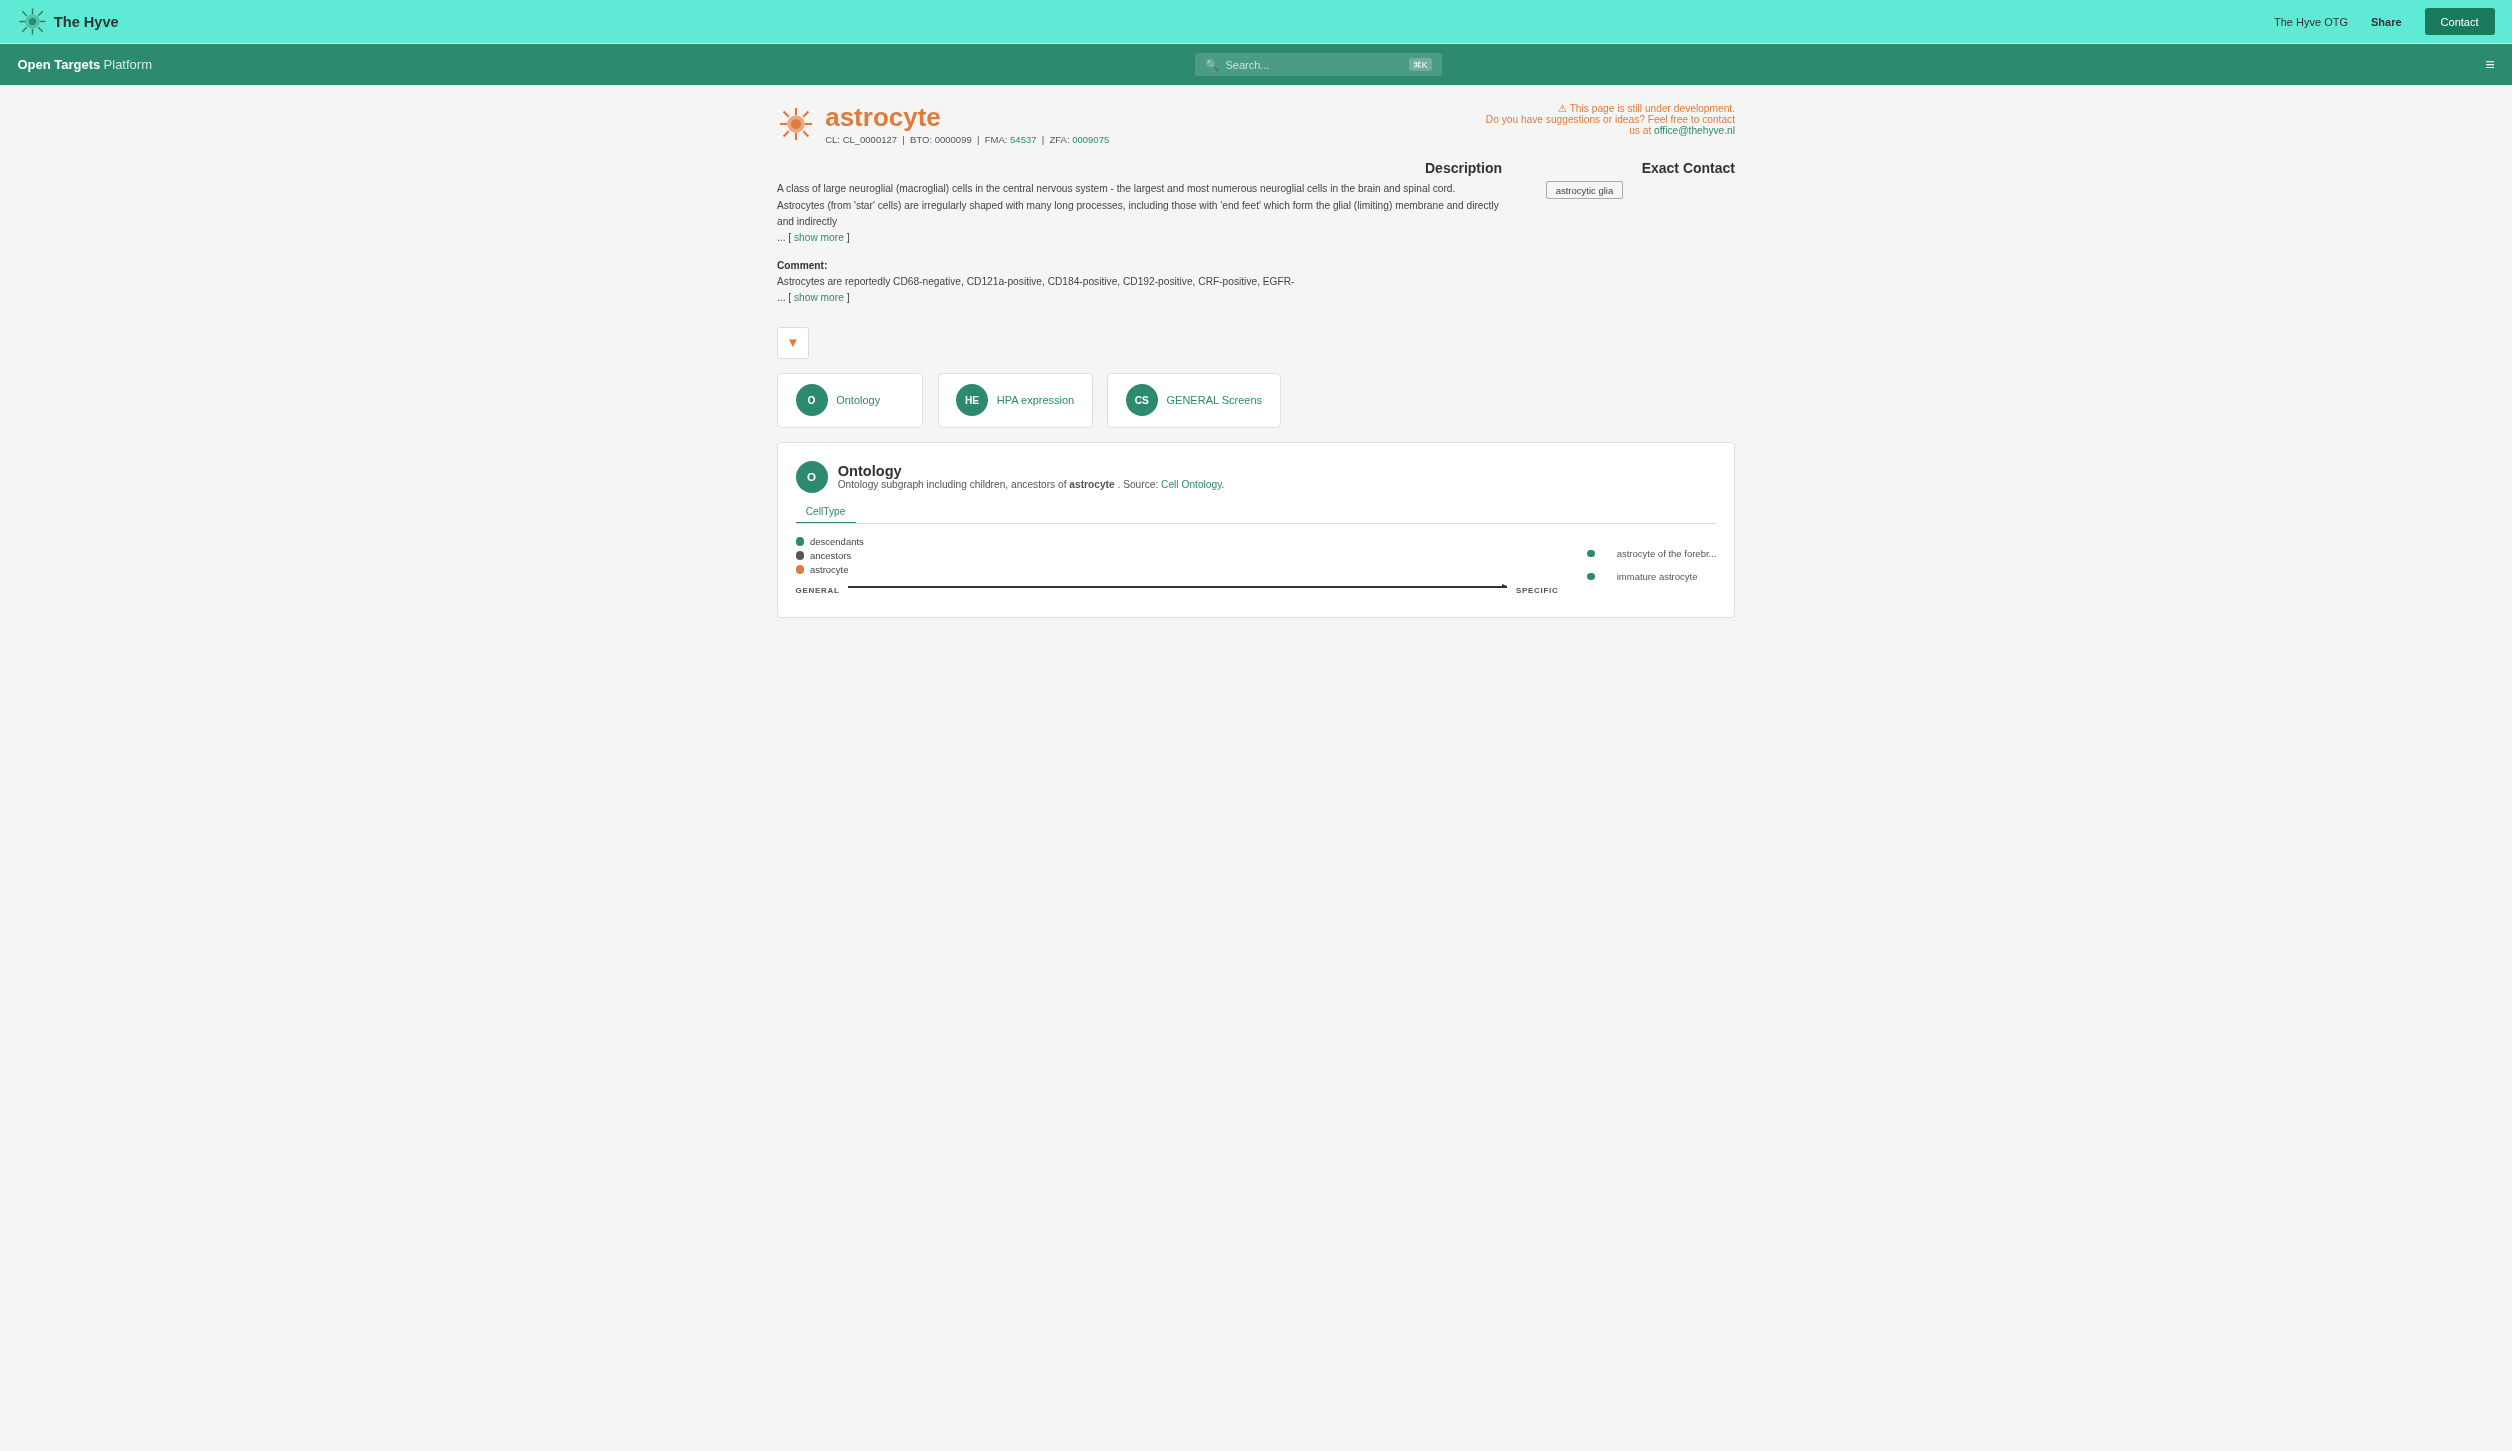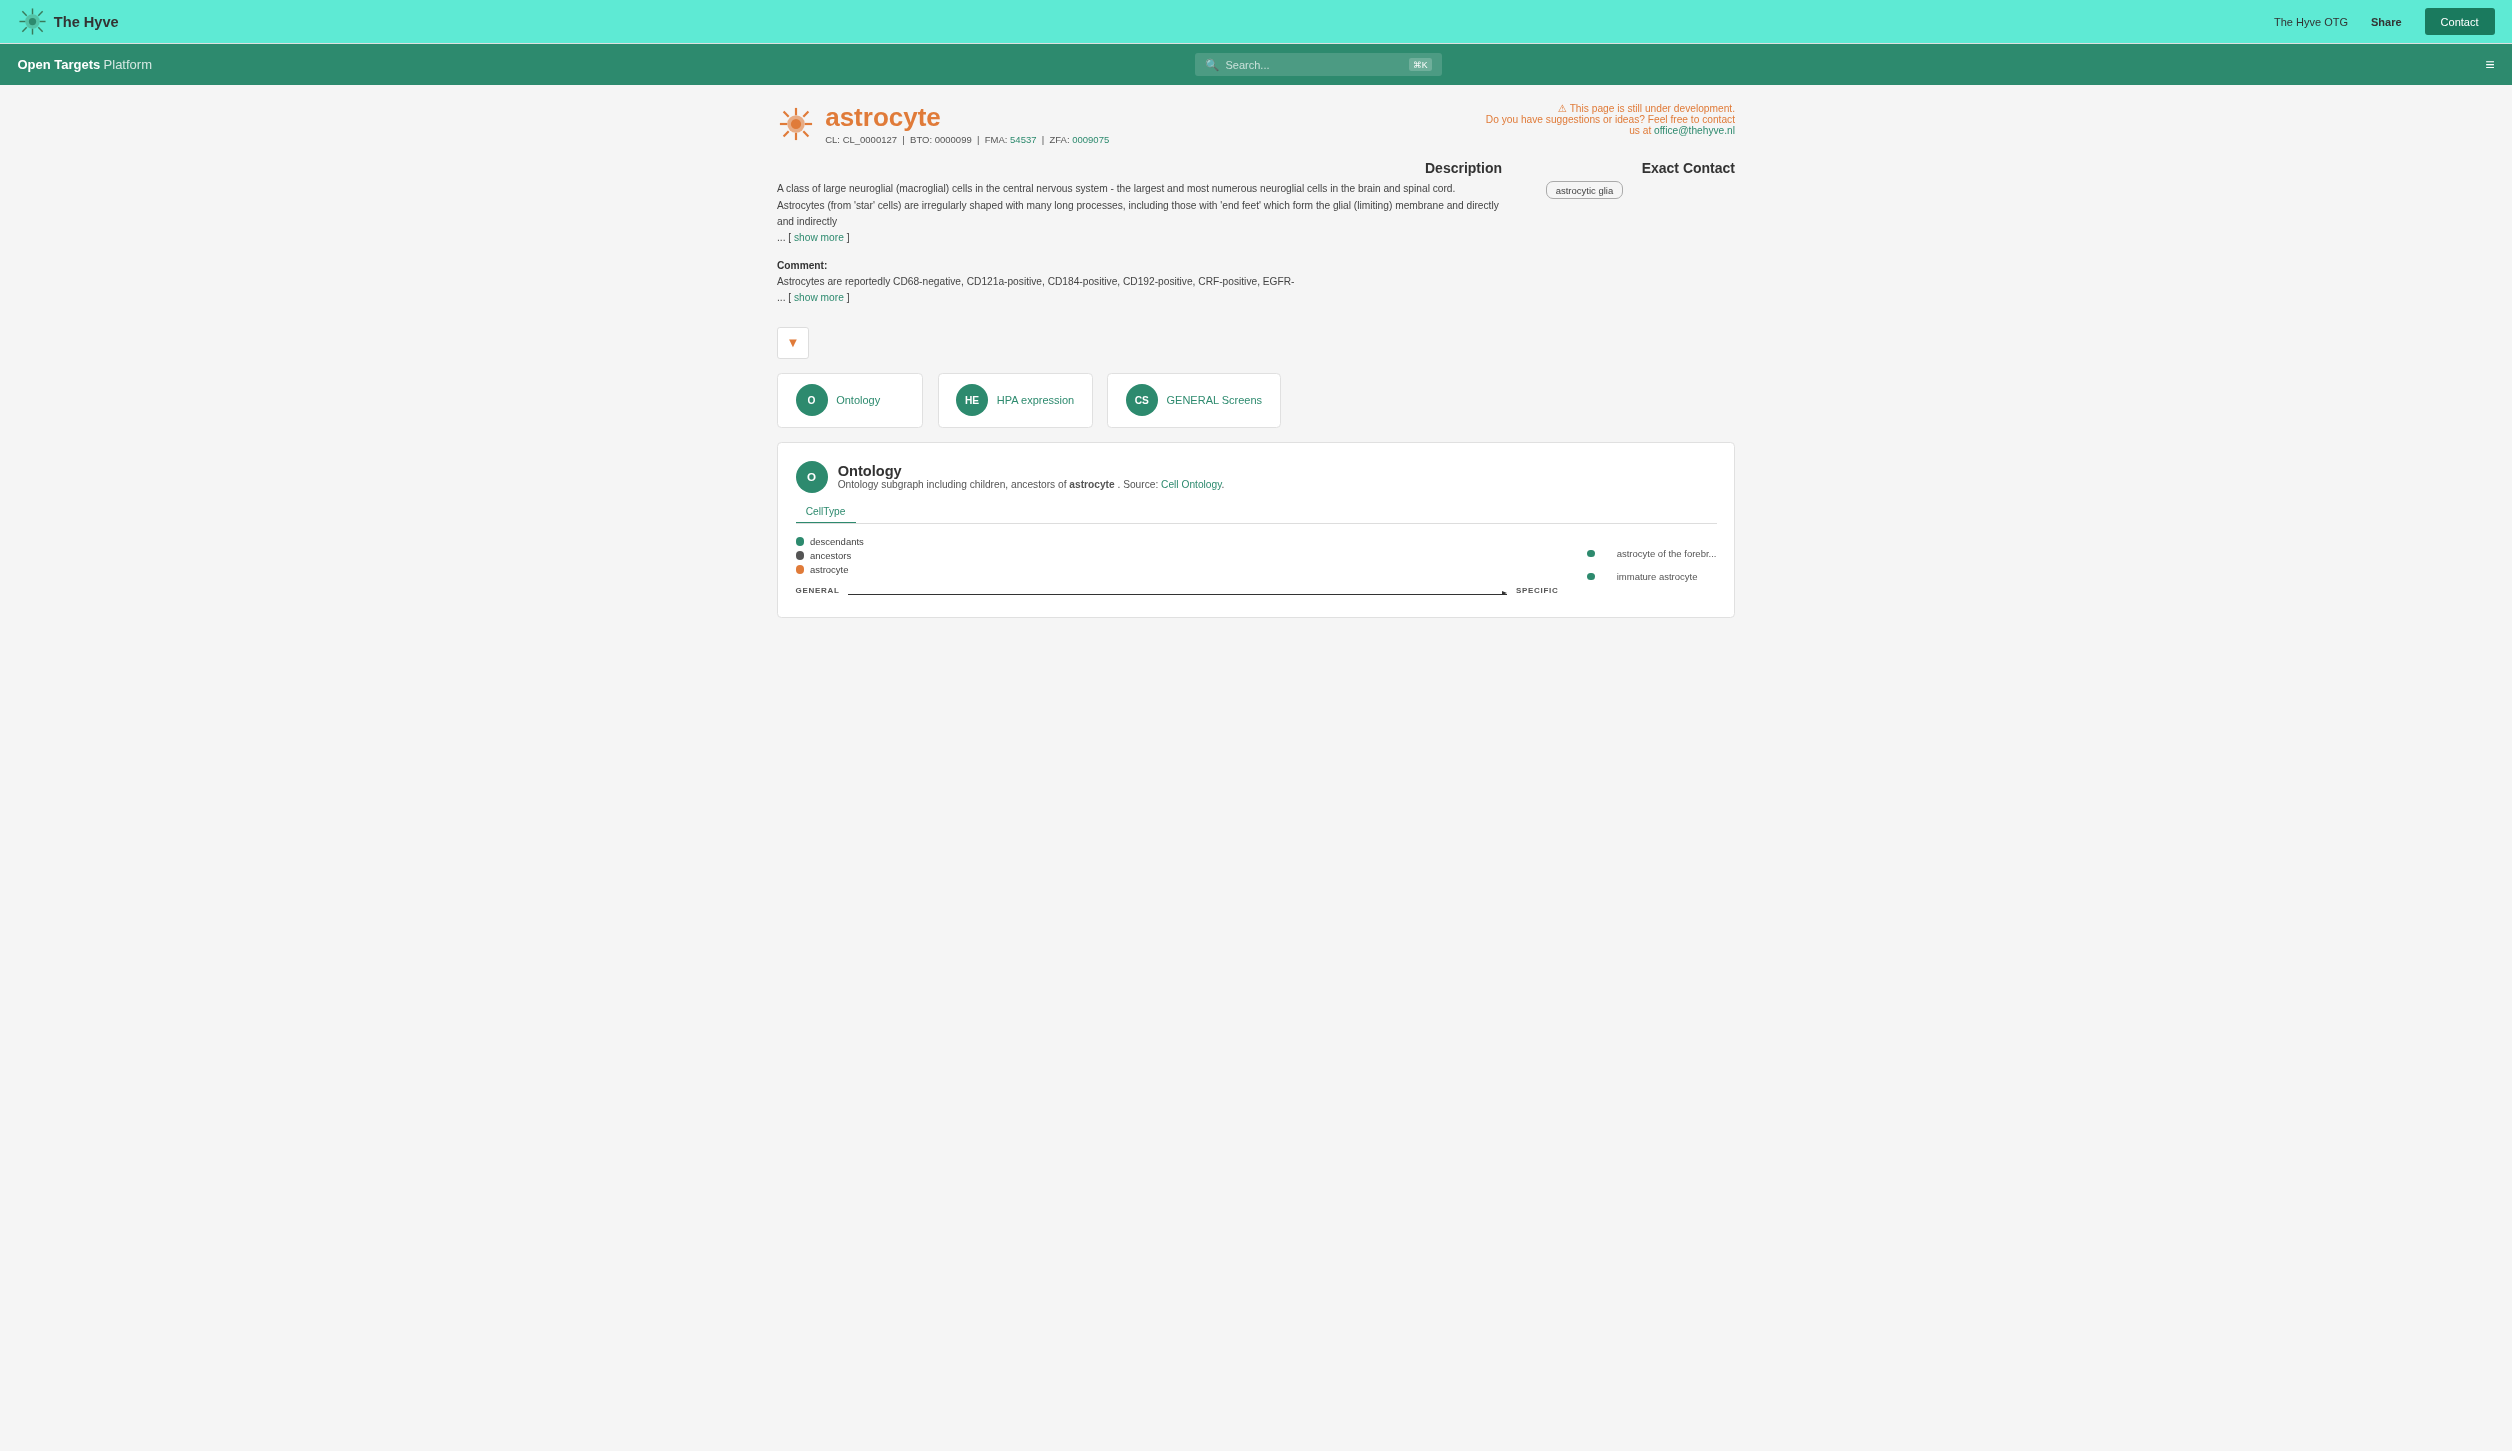--- a/index.html
+++ b/index.html
@@ -193,21 +193,21 @@
     .comment-label {
       font-weight: bold;
       font-size: 10.2px;
       margin-top: 13px;
       margin-bottom: 2.9px;
       color: #333;
     }
     .synonym-chip {
       display: inline-block;
       border: 0.7px solid #aaa;
-      border-radius: 7px;
+      border-radius: 2px;
       padding: 2.2px 8.7px;
       font-size: 9.5px;
       color: #444;
     }
 
     
     .filter-section {
       margin-bottom: 14.6px;
     }
     .filter-btn {
@@ -325,21 +325,21 @@
     }
     .legend-dot {
       width: 8.7px;
       height: 8.7px;
       border-radius: 50%;
     }
 
     
     .axis-row {
       display: flex;
-      align-items: flex-end;
+      align-items: flex-start;
       gap: 8.7px;
       margin-bottom: 4px;
       font-size: 8.7px;
       color: #555;
     }
     .axis-line {
       flex: 1;
       height: 1.5px;
       background: #333;
       position: relative;

